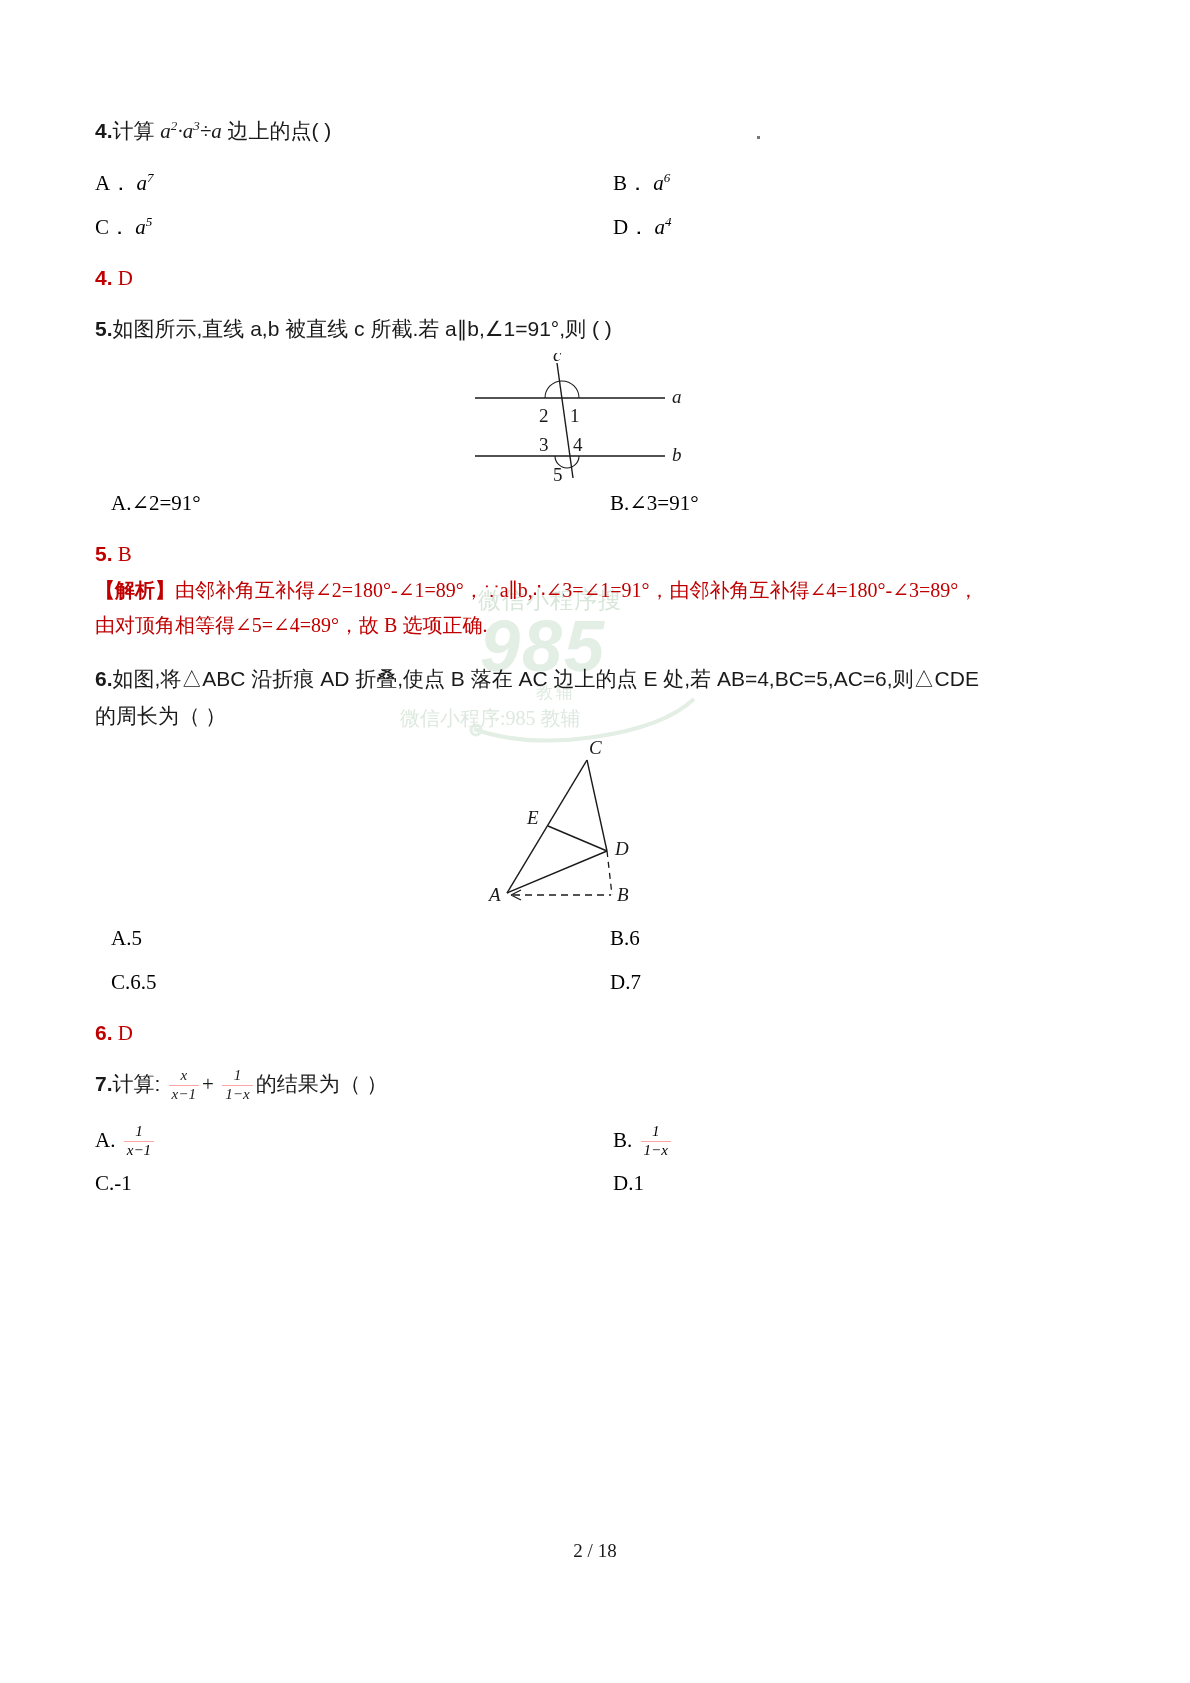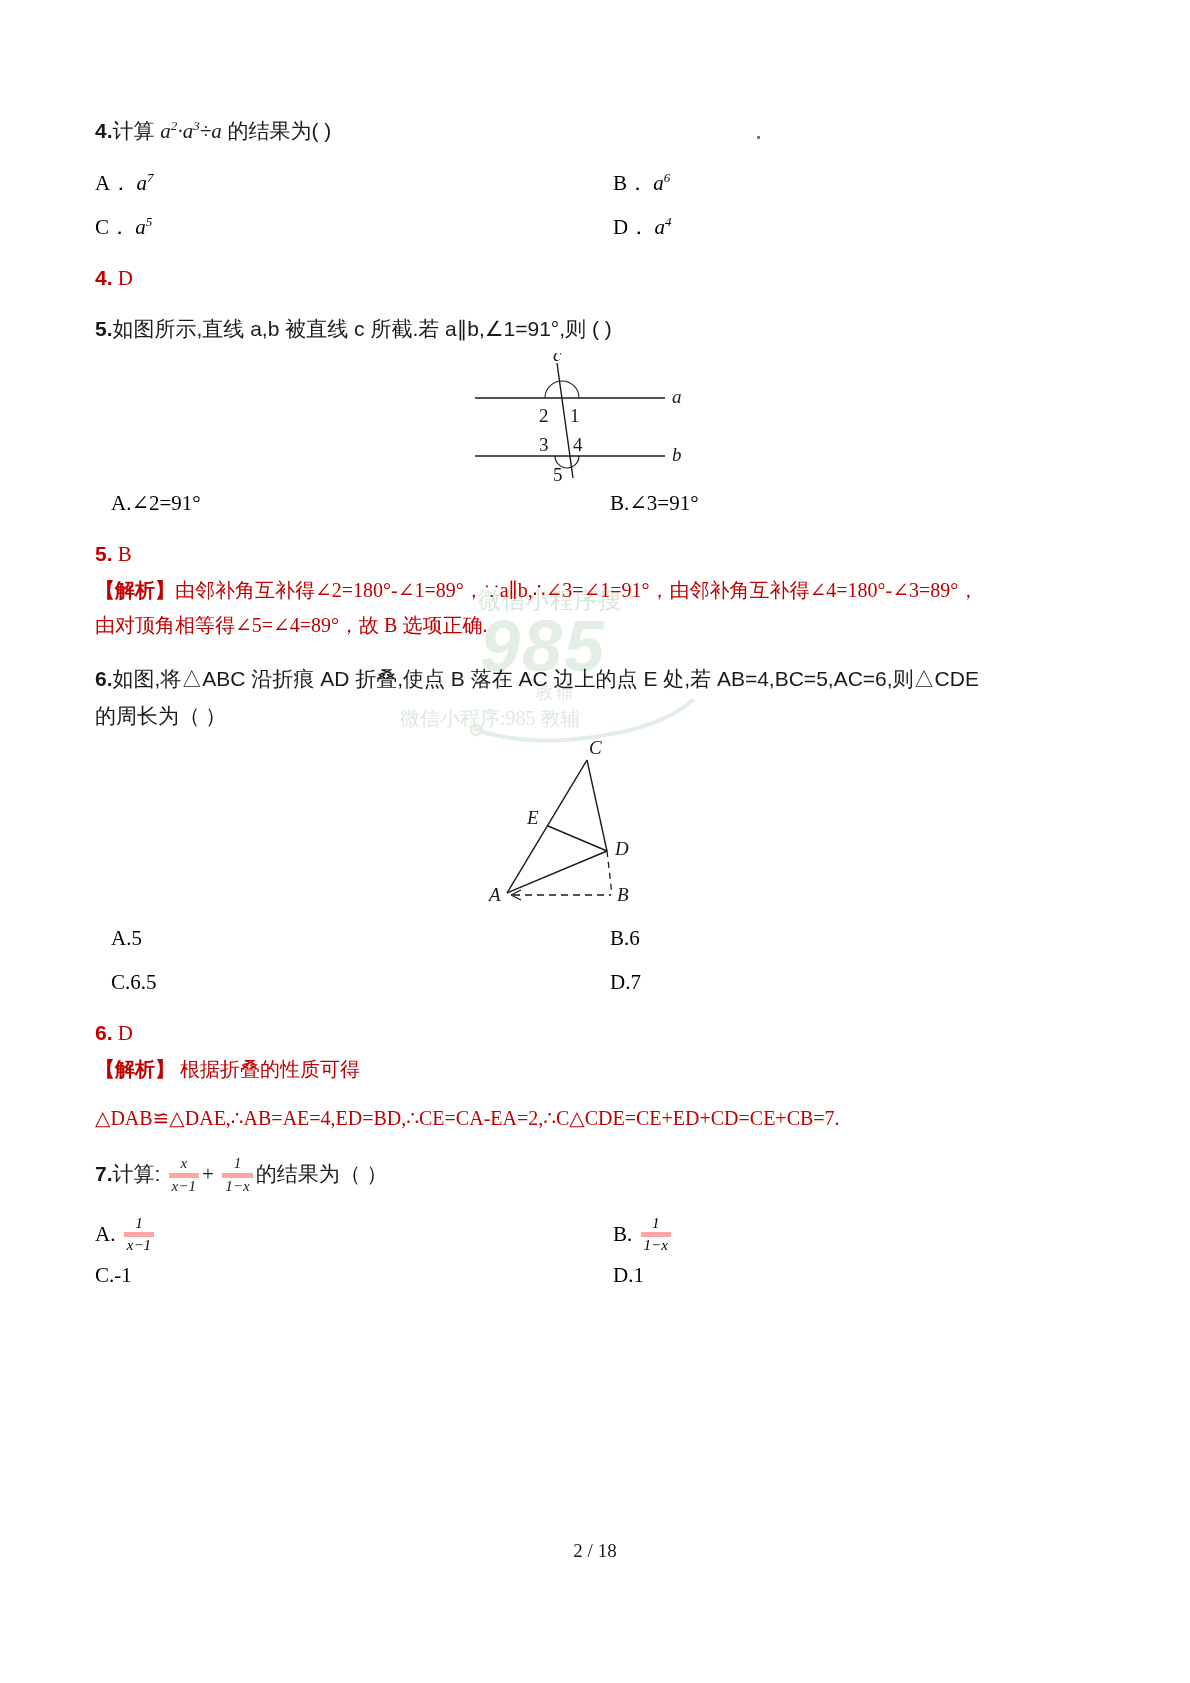--- a/index.html
+++ b/index.html
@@ -81,21 +81,21 @@
     display: inline-block;
     vertical-align: middle;
     text-align: center;
     font-size: 0.72em;
     line-height: 1.15;
     margin: 0 3px;
     position: relative;
     top: -1px;
   }
   .frac .num { display: block; padding: 0 3px; font-style: italic;}
-  .frac .den { display: block; border-top: 5px solid #fca5a5; padding: 0 3px; font-style: italic;}
+  .frac .den { display: block; border-top: 1px solid #fca5a5; padding: 0 3px; font-style: italic;}
 
   
   .fig5 {
     position: relative;
     width: 1000px;
     height: 135px;
     margin: 8px 0 0 0;
   }
   .fig5 svg { position: absolute; left: 370px; top: 0; }
 
@@ -196,21 +196,21 @@
     <svg class="wm-swoosh" width="250" height="56">
       <path d="M10 40 Q 60 58 130 48 Q 200 38 230 10" stroke="#e3eee4" stroke-width="4" fill="none"></path>
       <circle cx="12" cy="41" r="5" fill="none" stroke="#e3eee4" stroke-width="3"></circle>
     </svg>
   </div>
   <div class="wm-line2">微信小程序:985 教辅</div>
 
   <div class="content">
 
     <div class="qline">
-      <span class="qnum">4.</span><span class="cn">计算 </span><span class="mi">a<sup>2</sup>·a<sup>3</sup>÷a</span><span class="cn"> 的结果为(      )</span>
+      <span class="qnum">4.</span><span class="cn">计算 </span><span class="mi">a<sup>2</sup>·a<sup>3</sup>÷a</span><span class="cn"> 边上的点(      )</span>
     </div>
 
     <div class="spacer-sm"></div>
 
     <div class="opts">
       <span class="opt-l">
         <span>A．</span>
         <span class="mi"><span>a</span><sup>7</sup></span>
       </span>
       <span class="opt-r">
@@ -321,28 +321,20 @@
     <div class="opts">
       <span class="opt-wide-l"><span>C.</span><span>6.5</span></span>
       <span class="opt-wide-r"><span>D.</span><span>7</span></span>
     </div>
 
     <div class="answer">
       <span class="qnum">6.</span>
       <span>D</span>
     </div>
 
-    <div class="explain">
-      <div class="explain-line"><b>【解析】</b>
-        <span>根据折叠的性质可得</span></div>
-      <div style="height:14px"></div>
-      <div class="explain-line">
-        <span>△DAB≌△DAE,∴AB=AE=4,ED=BD,∴CE=CA-EA=2,∴C△CDE=CE+ED+CD=CE+CB=7.</span>
-      </div>
-    </div>
 
     <div class="spacer-sm"></div>
 
     <div class="qline">
       <span class="qnum">7.</span><span class="cn">计算:</span>
       <span class="frac">
         <span class="num">x</span>
         <span class="den">x−1</span>
       </span><span>+</span>
       <span class="frac">

